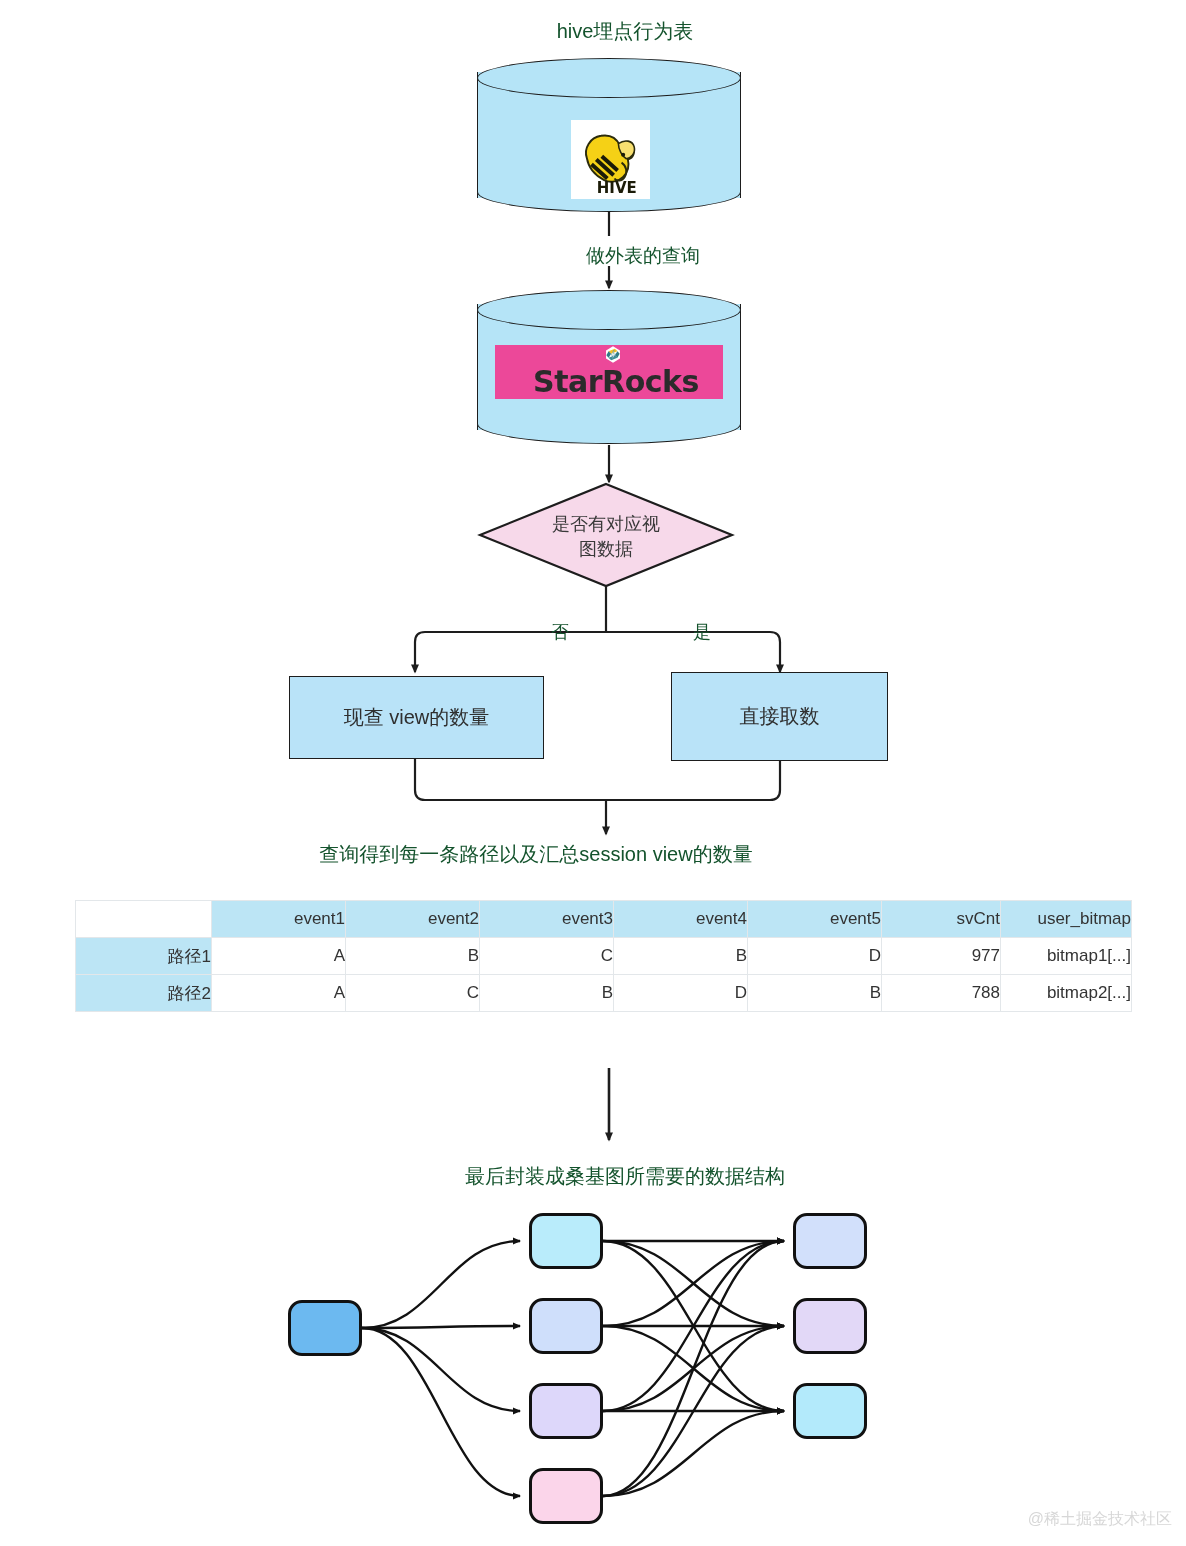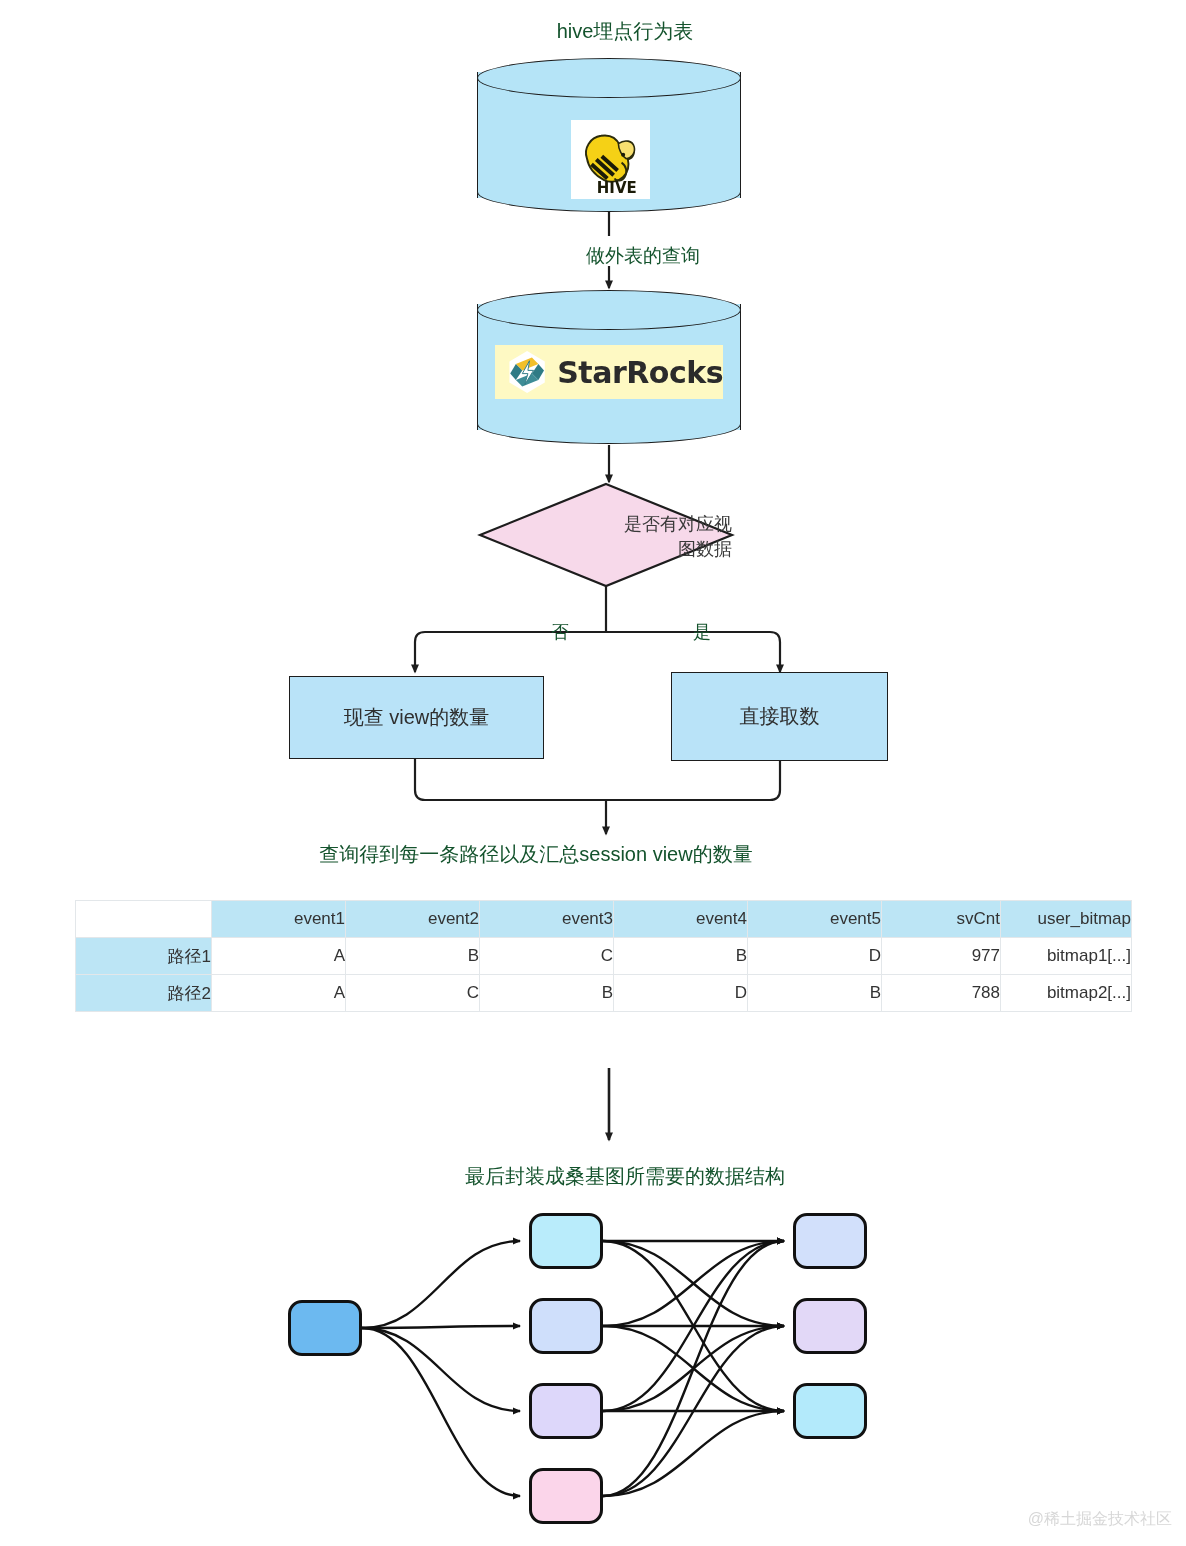--- a/index.html
+++ b/index.html
@@ -89,42 +89,43 @@
     background: #ffffff;
     z-index: 3;
   }
   
   #starrocks-logo {
     position: absolute;
     left: 18px;
     top: 55px;
     width: 228px;
     height: 54px;
-    background: #fef9c3;
+    background: #ec4899;
     z-index: 3;
     display: flex;
     align-items: center;
     justify-content: flex-end;
     padding-left: 8px;
     box-sizing: border-box;
+    flex-direction: column;
   }
   #starrocks-wordmark {
     font-family: "DejaVu Sans", sans-serif;
     font-size: 30px;
     font-weight: 700;
     color: #2b2b2b;
     letter-spacing: -0.5px;
     margin-left: 6px;
   }
   #decision-label {
     position: absolute;
     left: 480px;
     top: 512px;
     width: 252px;
-    text-align: right;
+    text-align: center;
     font-size: 18px;
     line-height: 25px;
     color: #3a3a3a;
     z-index: 3;
     pointer-events: none;
   }
 
   
   .proc-box {
     position: absolute;

